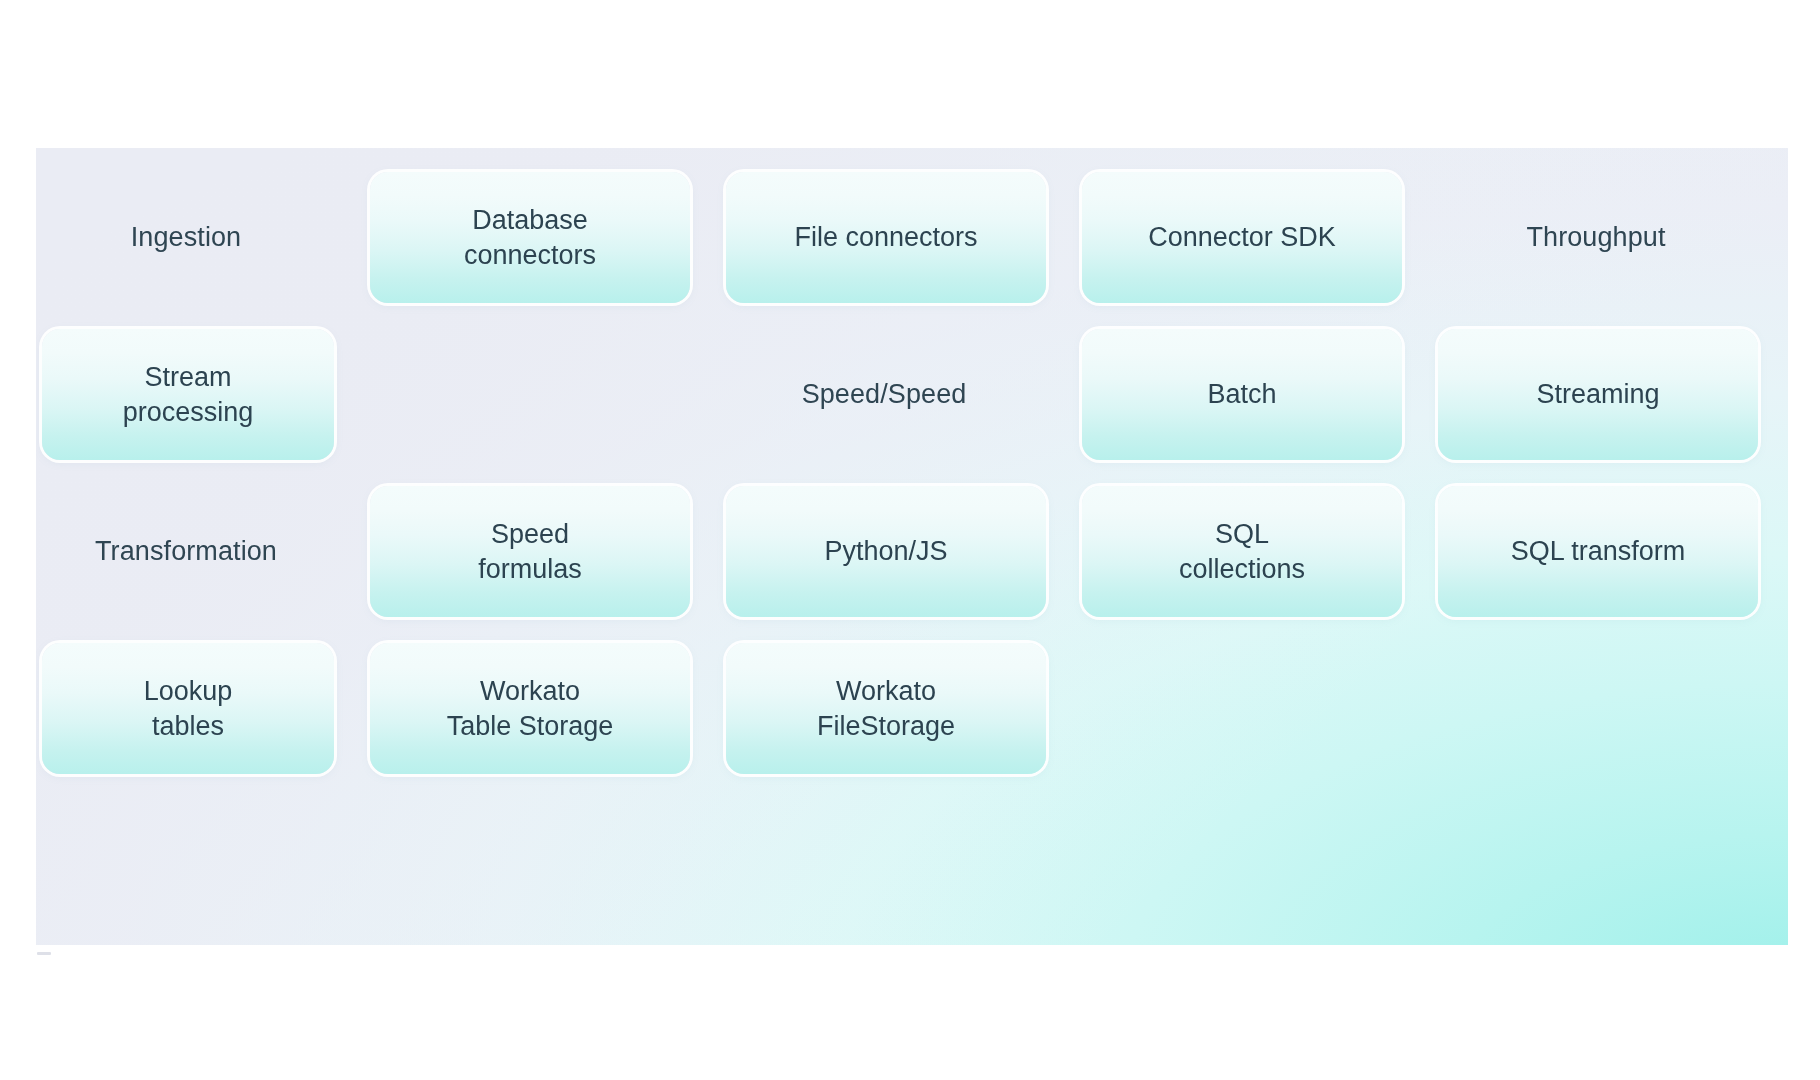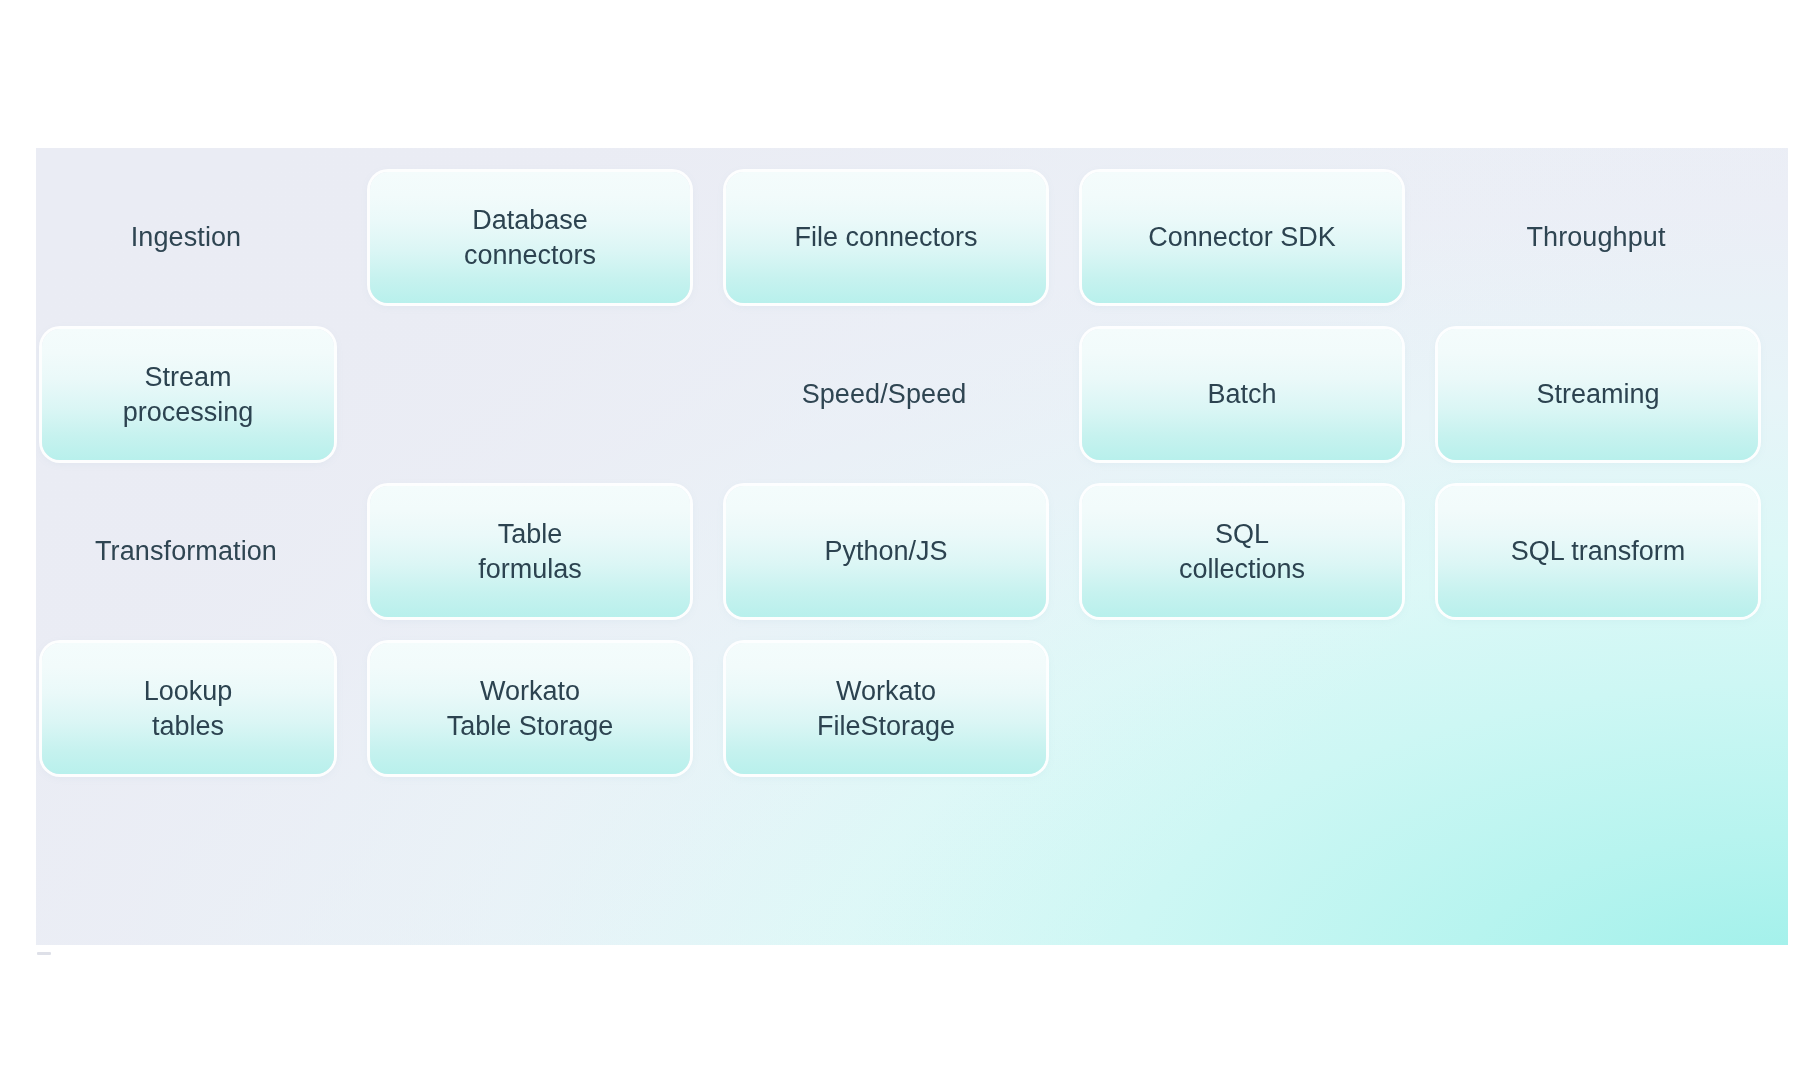--- a/index.html
+++ b/index.html
@@ -146,21 +146,21 @@
       <div class="row-label">Speed/Speed</div>
       <div class="card">
           <span class="card-label">Batch</span>
         </div>
       <div class="card">
           <span class="card-label">Streaming</span>
         </div>
 
       <div class="row-label">Transformation</div>
       <div class="card">
-          <span class="card-label">Table
+          <span class="card-label">Speed
 formulas</span>
         </div>
       <div class="card">
           <span class="card-label">Python/JS</span>
         </div>
       <div class="card">
           <span class="card-label">SQL
 collections</span>
         </div>
       <div class="card">

